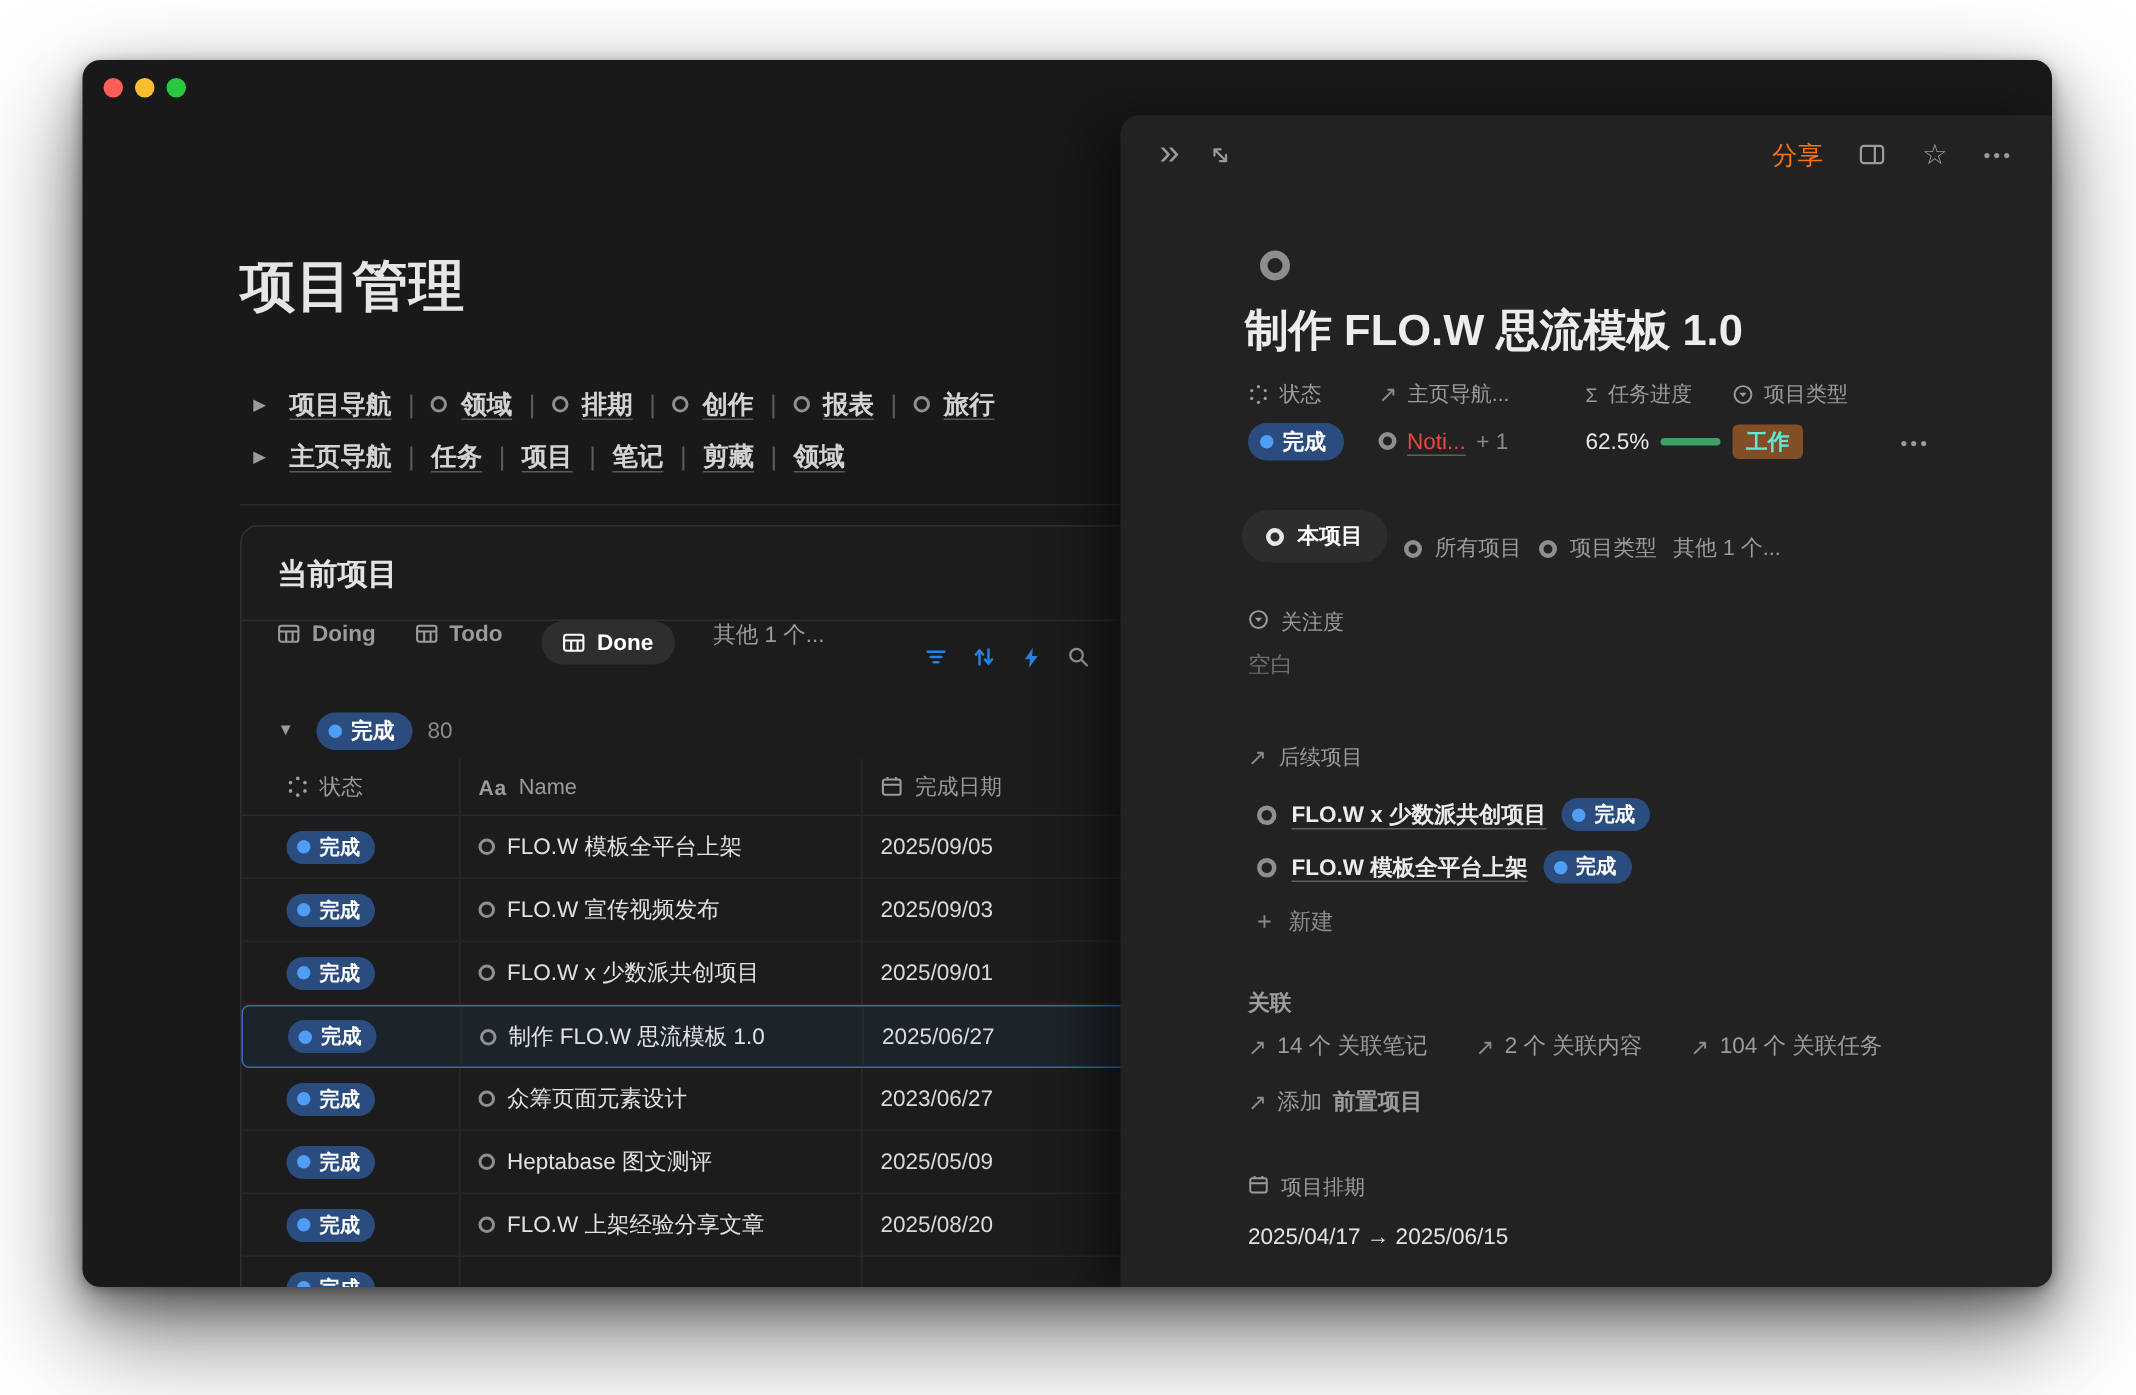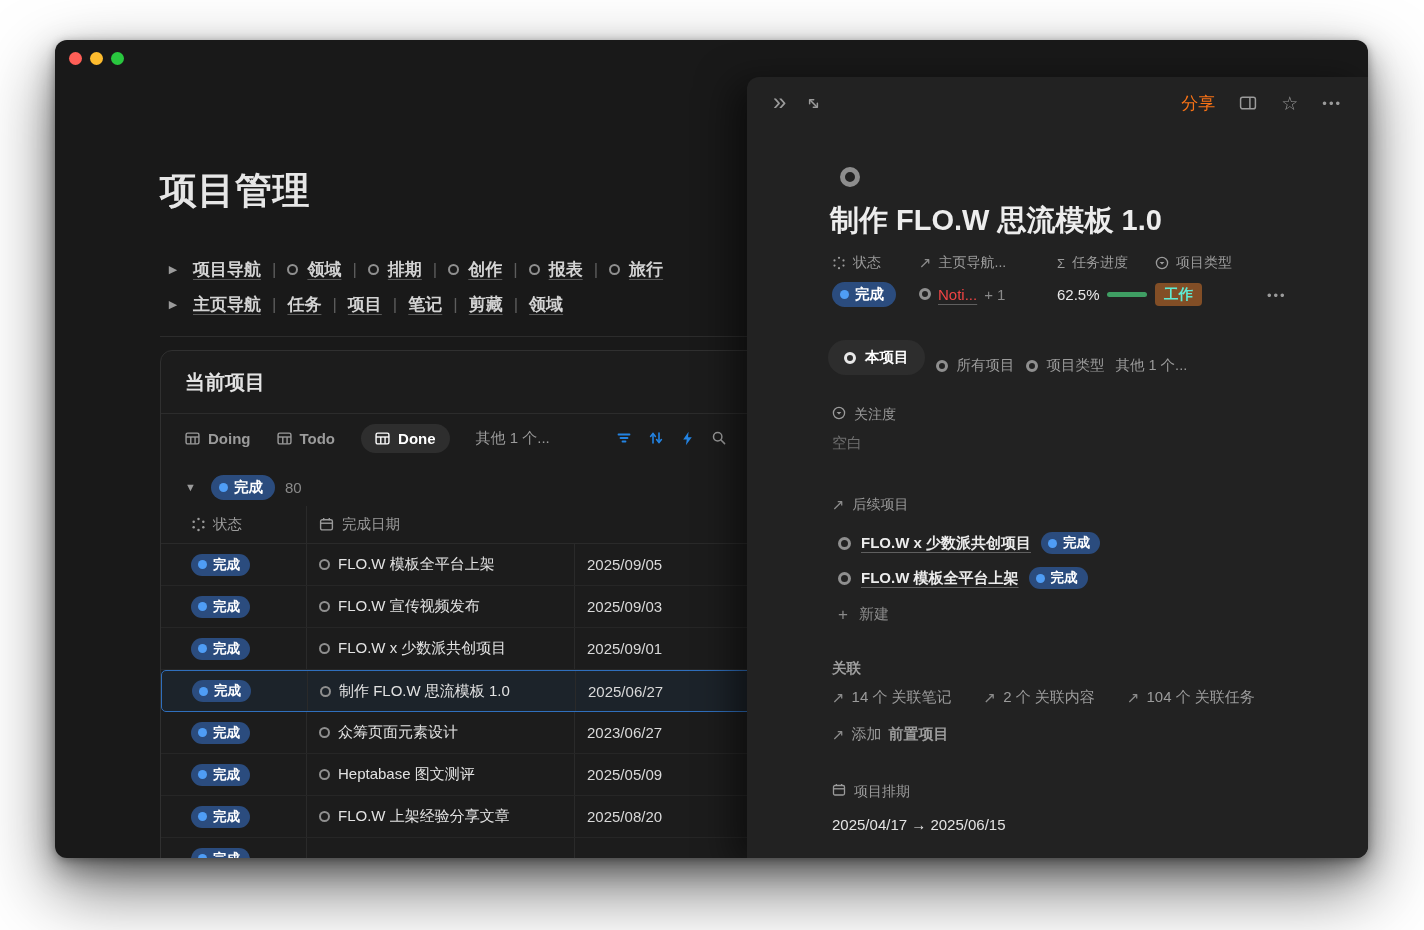--- a/index.html
+++ b/index.html
@@ -39,21 +39,21 @@
 
   .page-divider { position:absolute; left:105px; top:296px; width:1010px; height:1px; background:#2c2c2c; }
 
   
   .card {
     position:absolute; left:105px; top:310px; width:1040px; height:560px;
     background:#1c1c1c; border:1px solid #303030; border-radius:12px;
   }
   .card-title { padding:18px 22px 0 24px; font-size:20px; font-weight:700; color:#e3e3e3; }
   .card-divider { margin-top:17px; height:1px; background:#2c2c2c; }
-  .views { position:relative; display:flex; align-items:center; gap:26px; height:48px; padding-left:24px; }
+  .views { position:relative; display:flex; align-items:flex-start; gap:26px; height:48px; padding-left:24px; }
   .view { display:flex; align-items:center; gap:8px; font-size:15px; font-weight:600; color:#9b9b9b; }
   .view.active { background:#2e2e2e; color:#fff; border-radius:18px; padding:6px 14px; }
   .view-more { font-size:15px; color:#9b9b9b; }
   .db-toolbar { position:absolute; right:none; left:455px; top:0; height:48px; display:flex; align-items:center; gap:16px; }
   .tool-blue { color:#2383e2; } .tool-gray { color:#9b9b9b; }
 
   .group-row { display:flex; align-items:center; gap:10px; padding-left:24px; margin-top:10px; height:30px; }
   .group-caret { color:#9b9b9b; font-size:11px; width:16px; }
   .pill-blue {
     display:inline-flex; align-items:center; gap:6px;
@@ -284,20 +284,24 @@
                 <circle cx="7" cy="1.8" r="1.15"></circle>
                 <circle cx="11.5" cy="4.4" r="1.15"></circle>
                 <circle cx="11.5" cy="9.6" r="1.15"></circle>
                 <circle cx="7" cy="12.2" r="1.15"></circle>
                 <circle cx="2.5" cy="9.6" r="1.15"></circle>
                 <circle cx="2.5" cy="4.4" r="1.15"></circle>
               </g>
             </svg>
           <span>状态</span>
         </div>
+        <div class="cell c-name">
+          <span class="aa">Aa</span>
+          <span>Name</span>
+        </div>
         <div class="cell c-date">
           <svg width="15" height="15" viewBox="0 0 14 14">
               <g fill="none" stroke="currentColor" stroke-width="1.3">
                 <rect x="1.5" y="2.5" width="11" height="9.5" rx="1.5"></rect>
                 <line x1="1.5" y1="5.8" x2="12.5" y2="5.8"></line>
                 <line x1="4.4" y1="1" x2="4.4" y2="3"></line>
                 <line x1="9.6" y1="1" x2="9.6" y2="3"></line>
               </g>
             </svg>
           <span>完成日期</span>

